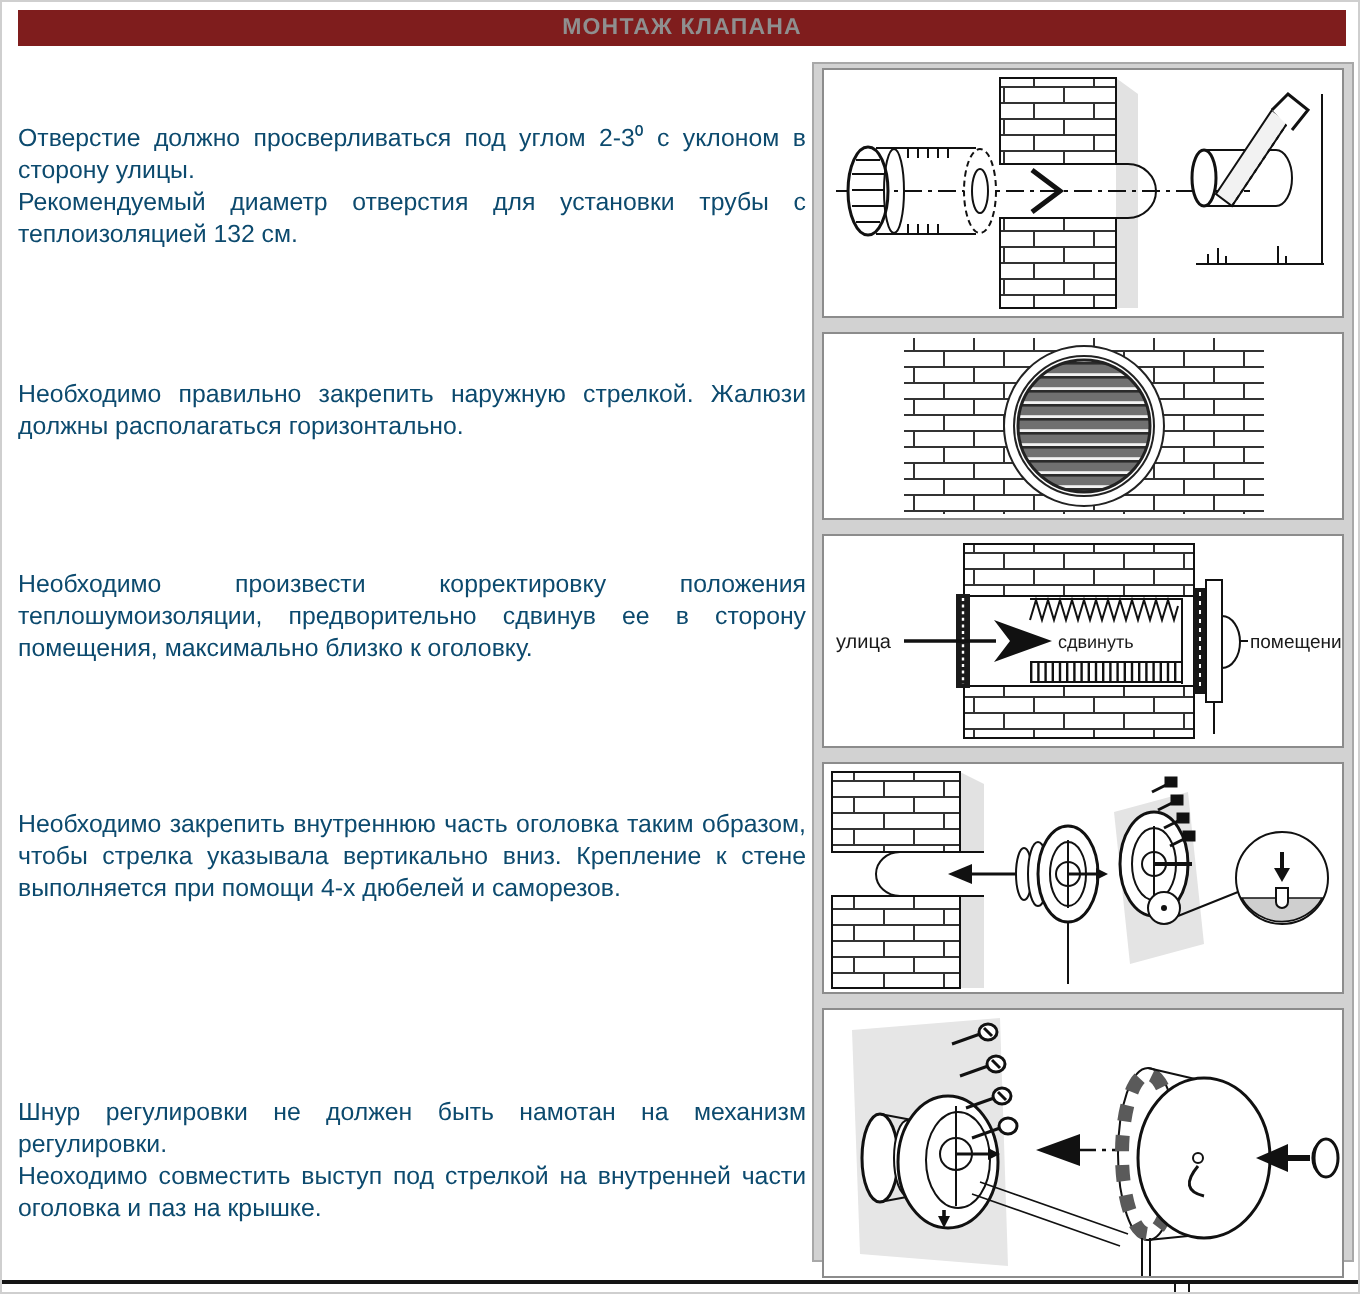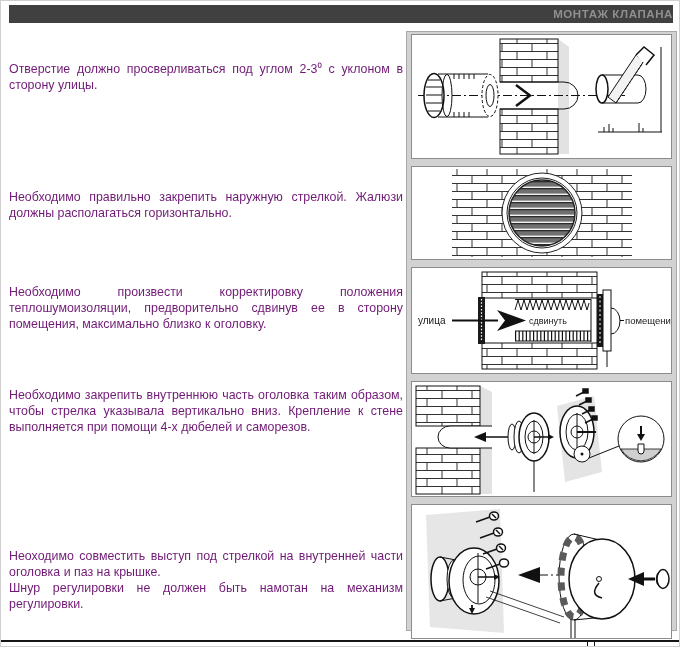--- a/index.html
+++ b/index.html
@@ -1,22 +1,22 @@
 <!DOCTYPE html>
 <html><head>
 <meta charset="utf-8">
 <style>
   html,body{margin:0;padding:0;background:#fff;}
   .page{position:relative;width:680px;height:647px;background:#fff;border:1px solid #cfcfcf;
         box-sizing:border-box;overflow:hidden;font-family:"Liberation Sans",sans-serif;}
-  .header-bar{position:absolute;left:8px;top:4px;width:664px;height:18px;background:#404040;
-        text-align:right;line-height:18px;font-size:11.5px;font-weight:bold;color:#8f8f8f;
+  .header-bar{position:absolute;left:8px;top:4px;width:664px;height:18px;background:#7f1d1d;
+        text-align:center;line-height:18px;font-size:11.5px;font-weight:bold;color:#8f8f8f;
         letter-spacing:.6px;}
   .text-col{position:absolute;left:8px;top:0;width:394px;}
-  .text-block{position:absolute;left:0;width:394px;color:#701a75;font-size:12.4px;line-height:16px;}
+  .text-block{position:absolute;left:0;width:394px;color:#0c4a6e;font-size:12.4px;line-height:16px;}
   .text-block p{margin:0;text-align:justify;}
   .figure-col{position:absolute;left:405px;top:30px;width:271px;height:600px;background:#d2d2d2;
         border:1px solid #a8a8a8;box-sizing:border-box;padding:2px 4px;}
   .figure-panel{background:#fff;border:1px solid #8c8c8c;margin-bottom:7px;overflow:hidden;line-height:0;}
   .figure-panel svg{display:block;}
   .bottom-rule{position:absolute;left:0;top:639px;width:680px;height:2px;background:#151515;}
   .cord-stub{position:absolute;left:586px;top:641px;width:6px;height:6px;
         border-left:1px solid #151515;border-right:1px solid #151515;}
   svg text{font-family:"Liberation Sans",sans-serif;fill:#1a1a1a;}
   .ln{stroke:#111;fill:none;}
@@ -26,33 +26,34 @@
 
 <div class="page">
 
   <div class="header-bar">
     <span>МОНТАЖ КЛАПАНА</span>
   </div>
 
   <div class="text-col">
     <div class="text-block" style="top:60px">
       <p>Отверстие должно просверливаться под углом 2-3⁰ с уклоном в сторону улицы.</p>
+      <p>Рекомендуемый диаметр отверстия для установки трубы с теплоизоляцией 132 см.</p>
     </div>
     <div class="text-block" style="top:188px">
       <p>Необходимо правильно закрепить наружную стрелкой. Жалюзи должны располагаться горизонтально.</p>
     </div>
     <div class="text-block" style="top:283px">
       <p>Необходимо произвести корректировку положения теплошумоизоляции, предворительно сдвинув ее в сторону помещения, максимально близко к оголовку.</p>
     </div>
-    <div class="text-block" style="top:386px">
+    <div class="text-block" style="top:403px">
       <p>Необходимо закрепить внутреннюю часть оголовка таким образом, чтобы стрелка указывала вертикально вниз. Крепление к стене выполняется при помощи 4-х дюбелей и саморезов.</p>
     </div>
     <div class="text-block" style="top:547px">
+      <p>Шнур регулировки не должен быть намотан на механизм регулировки.</p>
       <p>Неоходимо совместить выступ под стрелкой на внутренней части оголовка и паз на крышке.</p>
-      <p>Шнур регулировки не должен быть намотан на механизм регулировки.</p>
     </div>
   </div>
 
   <svg width="0" height="0" style="position:absolute">
     <defs>
       <pattern id="brick" width="30" height="16" patternUnits="userSpaceOnUse">
         <rect width="30" height="16" fill="#fff"></rect>
         <path d="M0 .5H30 M0 8.5H30 M15 0V8 M0 8V16 M30 8V16" stroke="#333" stroke-width="1" fill="none"></path>
       </pattern>
       <pattern id="louv" width="12" height="7" patternUnits="userSpaceOnUse">

